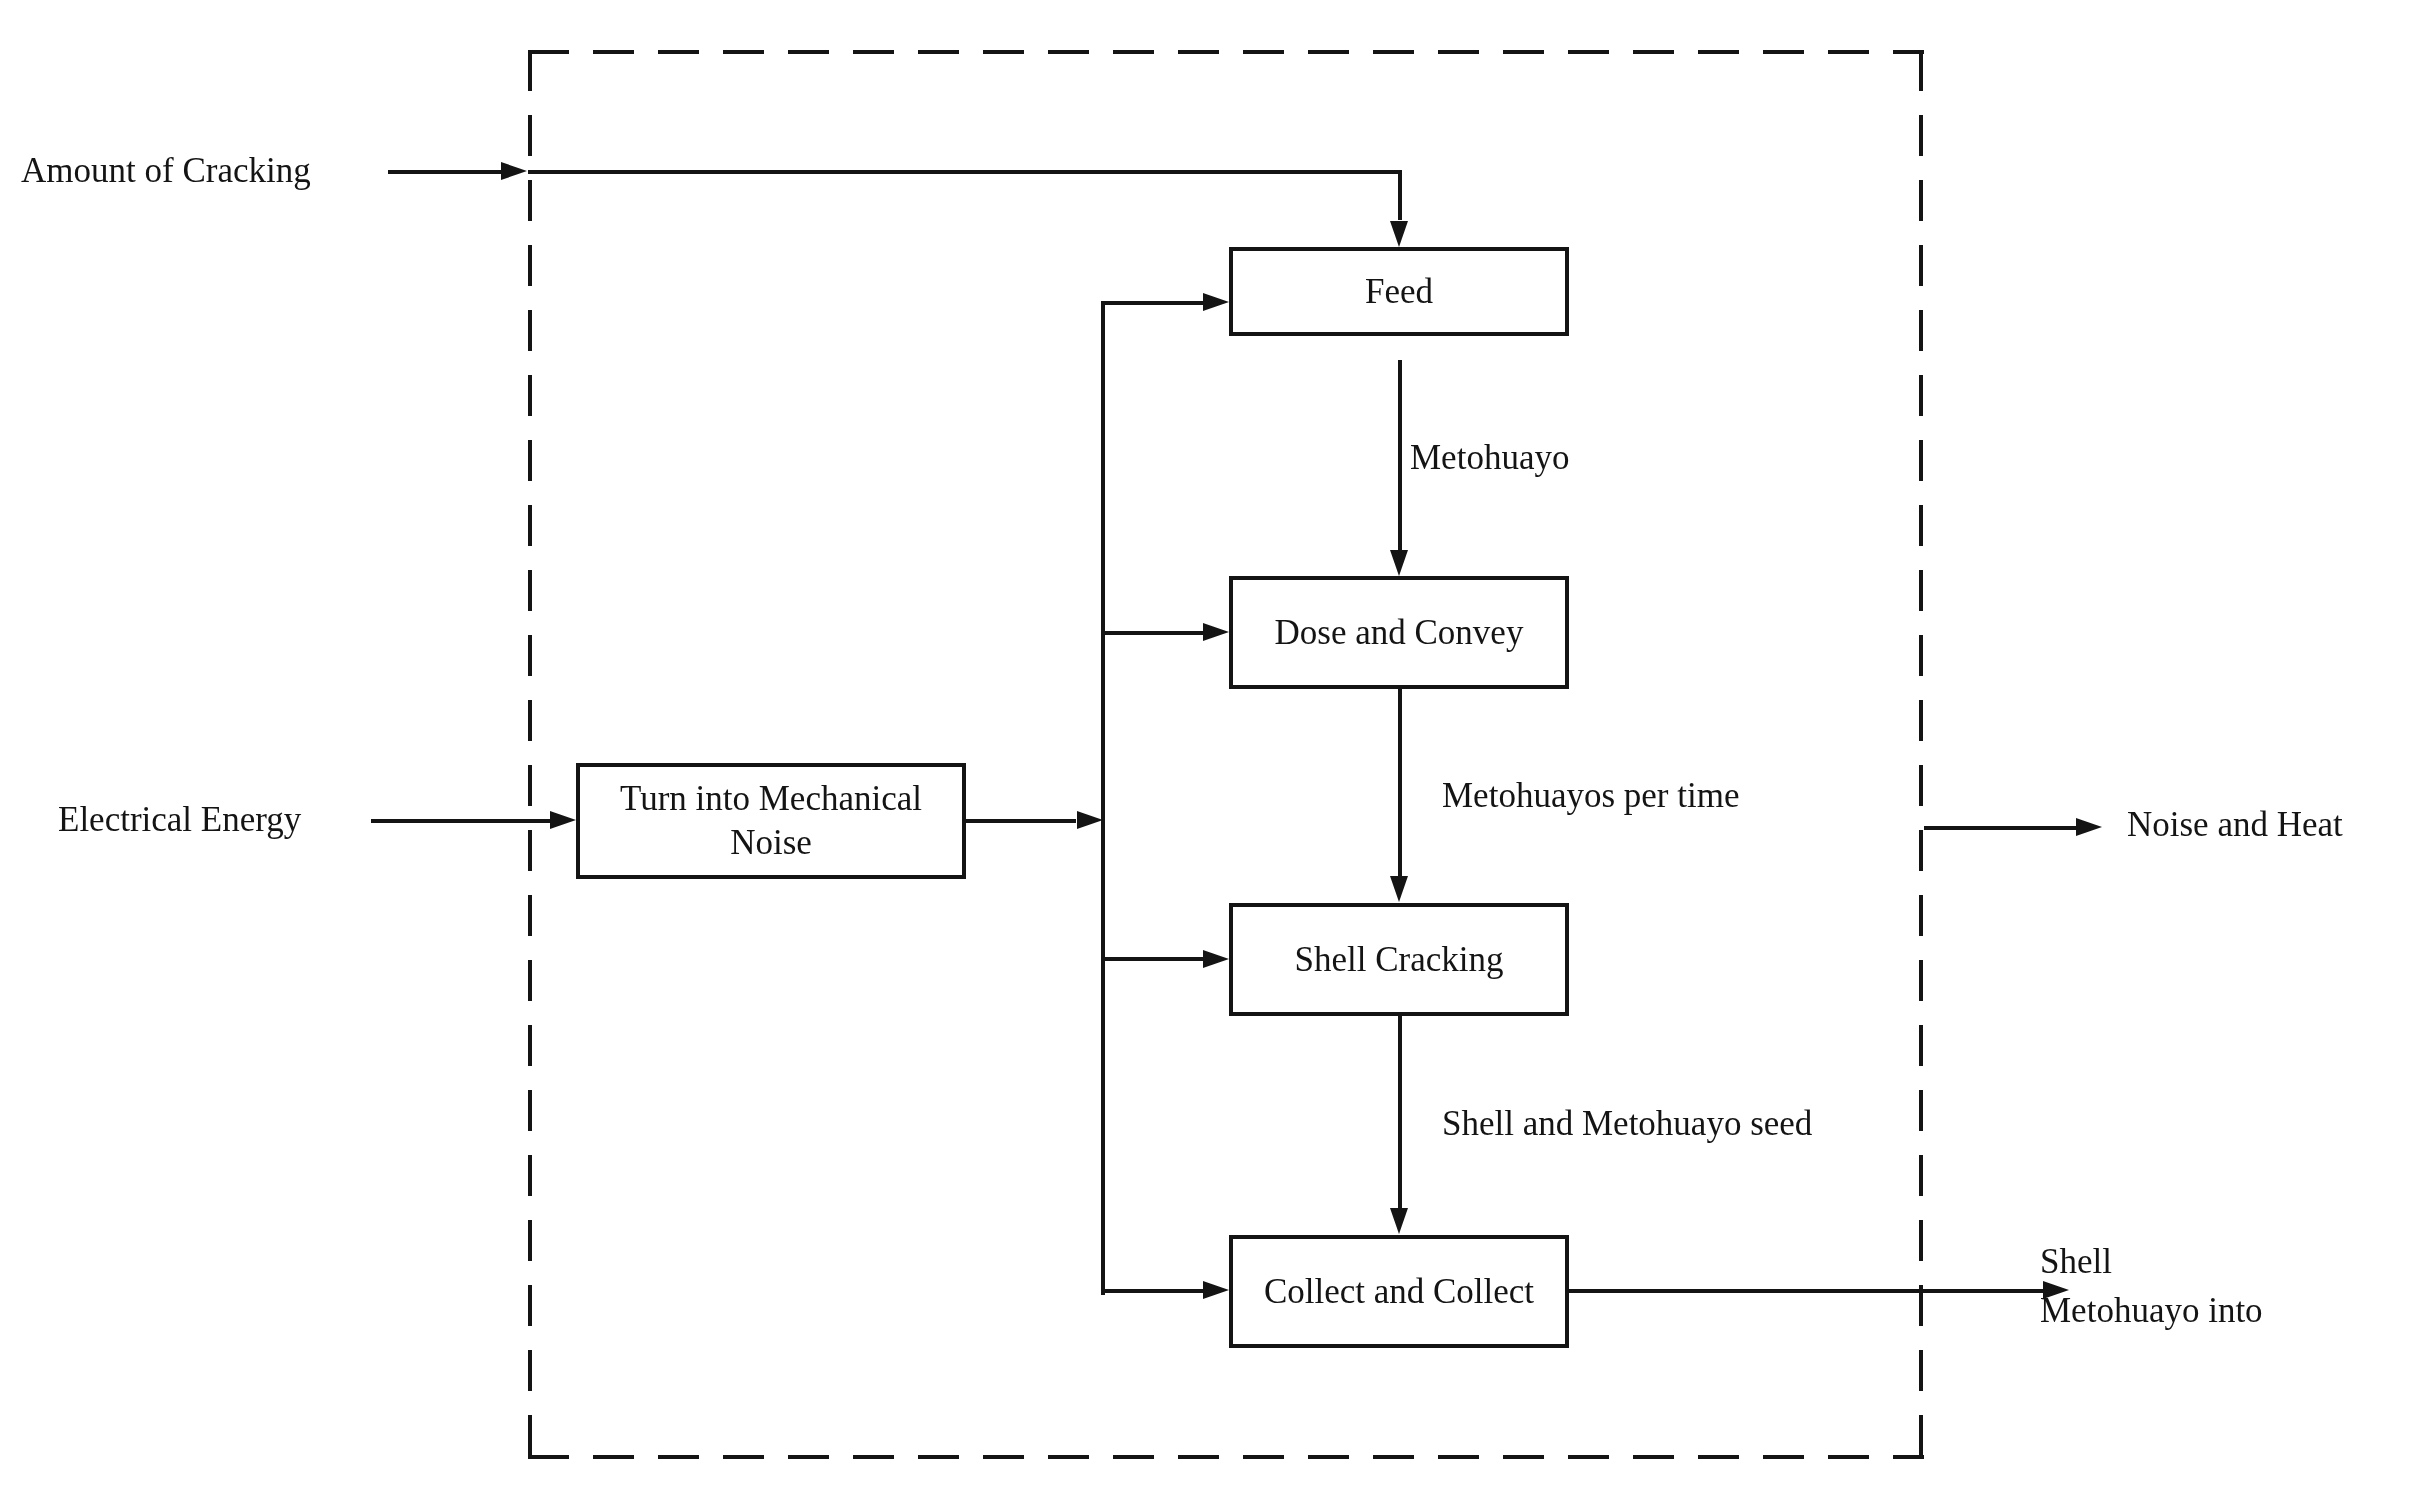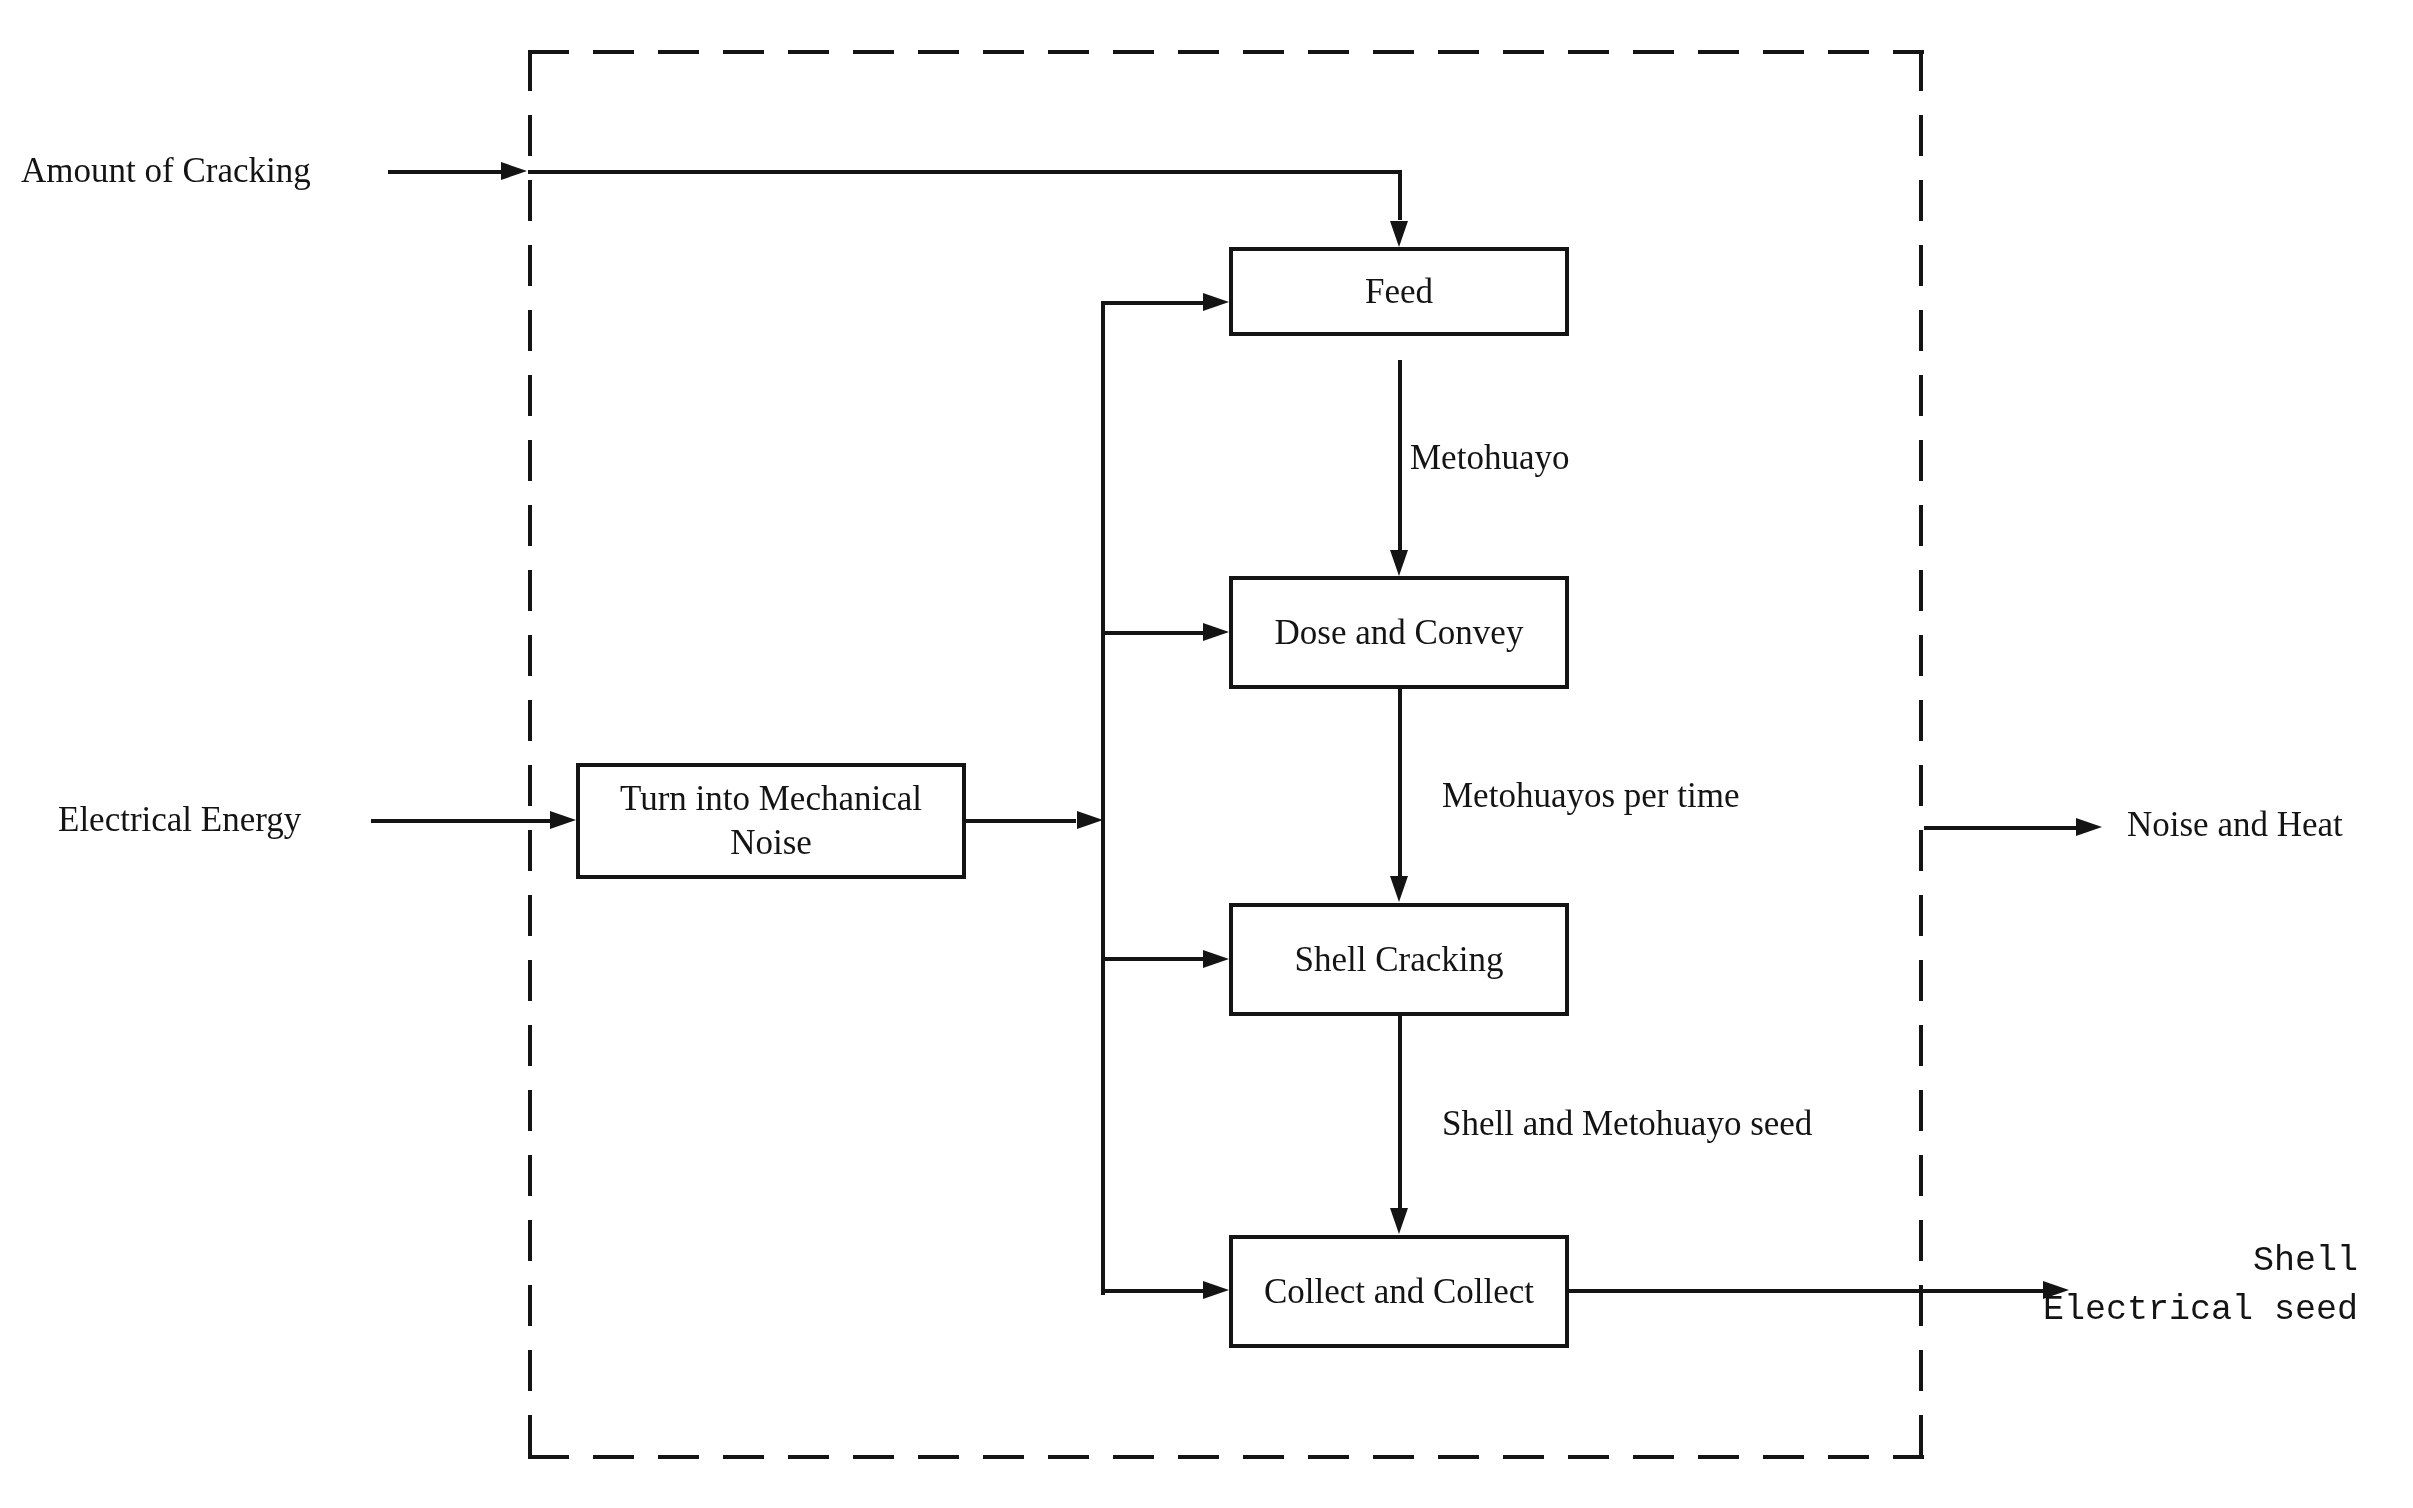--- a/index.html
+++ b/index.html
@@ -57,21 +57,21 @@
     line-height: 44px;
   }
 
   
   .lbl {
     position: absolute;
     font-size: 35px;
     line-height: 46px;
     white-space: nowrap;
   }
-  .lbl-center { text-align: right; white-space: normal; font-family: Liberation Mono, monospace; }
+  .lbl-center { text-align: left; white-space: normal; }
 </style>
 </head>
 <body>
 
 <div id="canvas">
 
   <div class="b-edge-h" style="left:528px; top:50px;   width:1396px;"></div>
   <div class="b-edge-h" style="left:528px; top:1455px; width:1396px;"></div>
   <div class="b-edge-v" style="left:528px;  top:50px; height:1409px;"></div>
   <div class="b-edge-v" style="left:1919px; top:50px; height:1409px;"></div>
@@ -136,21 +136,21 @@
   <div class="lbl" style="left:1442px; top:773px;">Metohuayos per time</div>
 
   <div class="vline" style="left:1398px; top:1016px; height:192px;"></div>
   <div class="ah-down" style="left:1390px; top:1208px;"></div>
   <div class="lbl" style="left:1442px; top:1101px;">Shell and Metohuayo seed</div>
 
   <div class="hline" style="left:1569px; top:1289px; width:474px;"></div>
   <div class="ah-right" style="left:2043px; top:1281px;"></div>
   <div class="lbl lbl-center" style="left:2040px; top:1237px; width:318px; line-height:49px;">
     <span style="display:block;">Shell</span>
-    <span style="display:block;">Electrical seed</span>
+    <span style="display:block;">Metohuayo into</span>
   </div>
 
   <div class="hline" style="left:1924px; top:826px; width:154px;"></div>
   <div class="ah-right" style="left:2076px; top:818px;"></div>
   <div class="lbl" style="left:2127px; top:802px;">Noise and Heat</div>
 
 </div>
 
 
 </body></html>

